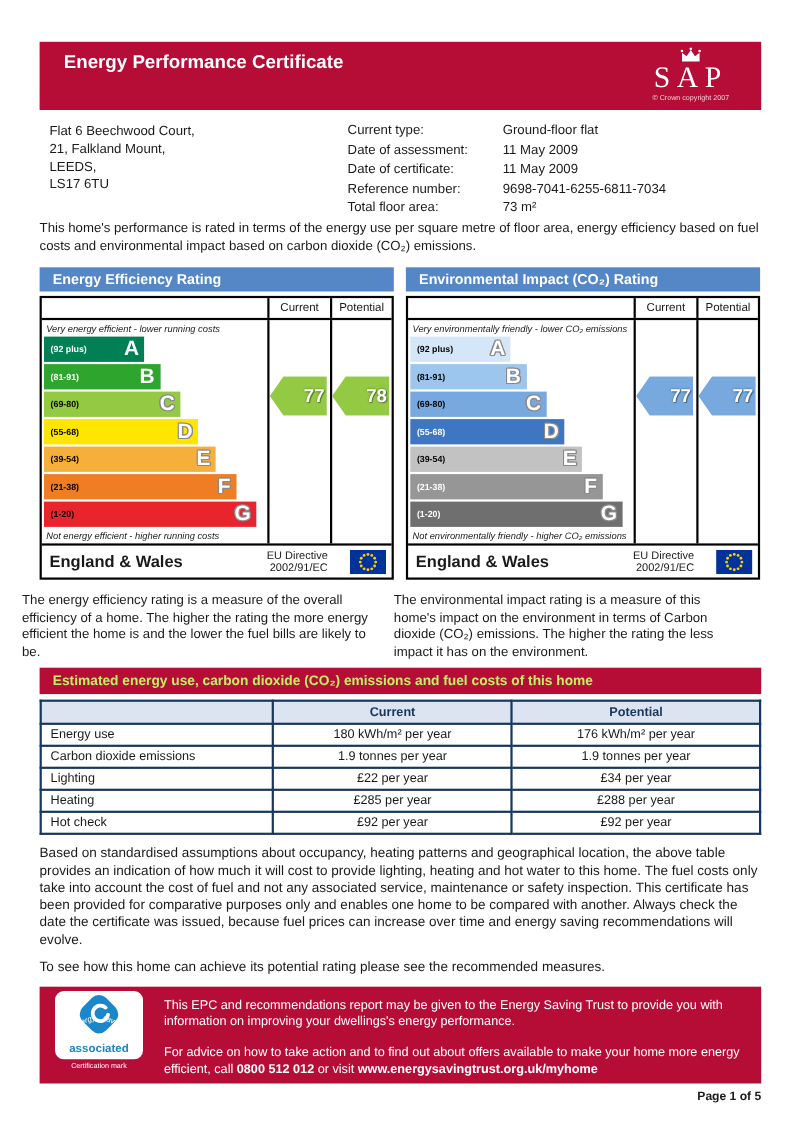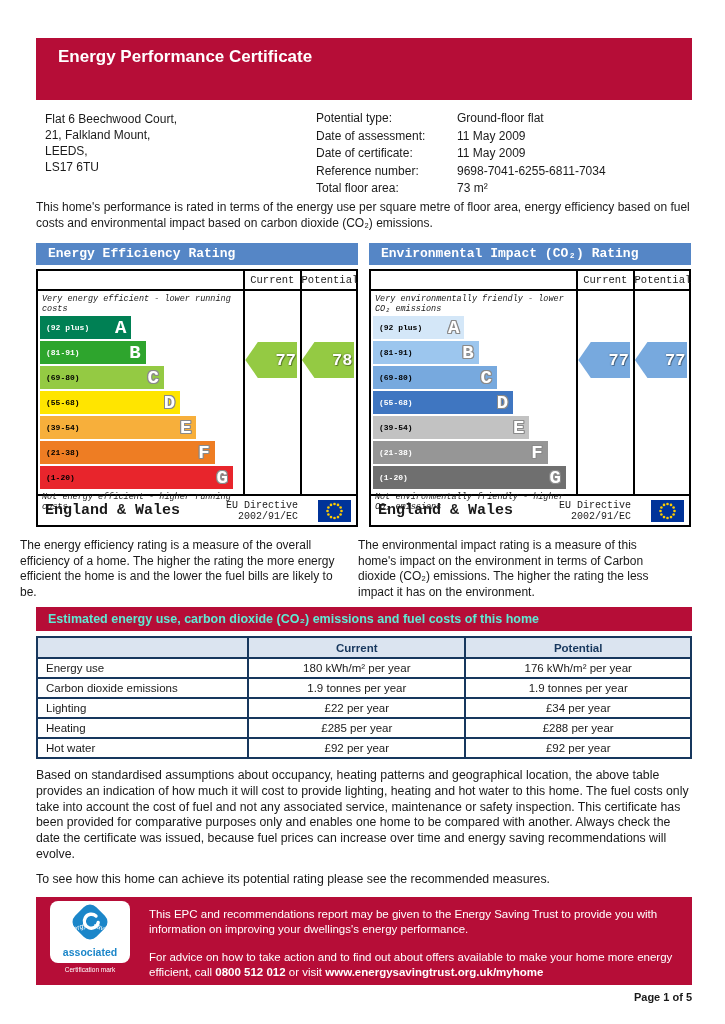--- a/index.html
+++ b/index.html
@@ -21,21 +21,21 @@
 
   
   .address{position:absolute; left:45px; top:111px; font-size:12px; line-height:16px;}
   .details{position:absolute; left:316px; top:110px; font-size:12px;}
   .detail-row{display:flex; line-height:17.5px;}
   .detail-row .dlabel{width:141px;}
   .intro{position:absolute; left:36px; top:199px; width:658px; font-size:12px; line-height:16px;}
 
   
   .charts{position:absolute; left:36px; top:243px; width:656px; display:flex; gap:11px;}
-  .panel{width:322px;font-family:Liberation Mono, monospace;}
+  .panel{width:322px;}
   .chart-header{height:22px; background:var(--panel-blue); color:#fff; font-weight:bold; font-size:13px; line-height:22px; padding-left:12px;}
   .chart-box{margin-top:4px; border:2px solid #000; background:#fff;}
   .cols-header{display:flex; border-bottom:2px solid #000; height:20px; font-size:10.5px;}
   .cols-header .spacer{width:64.5%;}
   .cols-header .colcell{width:17.75%; border-left:2px solid #000; text-align:center; line-height:19px;}
   .chart-body{position:relative; height:203px;}
   .vline{position:absolute; top:0; bottom:0; width:2px; background:#000;}
   .vline.v1{left:64.5%;} .vline.v2{left:82.25%;}
   .note{font-style:italic; font-size:8.5px; padding:3px 0 2px 4px; width:64%;}
   .bands{width:64.5%; padding-left:2px;}
@@ -53,21 +53,21 @@
   .chart-footer{border-top:2px solid #000; height:31px; display:flex; align-items:center; justify-content:space-between; padding:0 5px 0 7px;}
   .ew{font-weight:bold; font-size:15px;}
   .directive{display:flex; align-items:center; gap:20px;}
   .directive-text{font-size:10px; line-height:11px; text-align:right;}
 
   .explanations{position:absolute; left:20px; top:538px; width:658px; display:flex; gap:18px;}
   .explanations p{width:320px; font-size:12px; line-height:15.5px;}
 
   
   .cost-banner{position:absolute; left:36px; top:607px; width:656px; height:24px; background:var(--crimson);
-    color:#5eead4; font-weight:bold; font-size:12.5px; line-height:24px; padding-left:12px;}
+    color:#bef264; font-weight:bold; font-size:12.5px; line-height:24px; padding-left:12px;}
   .cost-table{position:absolute; left:36px; top:636px; width:656px; border-collapse:collapse; font-size:11.5px;}
   .cost-table th,.cost-table td{border:2px solid var(--table-border); height:20px; padding:0 4px;}
   .cost-table th{background:var(--table-header-bg); color:var(--table-border); font-weight:600; height:21px;}
   .cost-table td.lbl{text-align:left; padding-left:8px; width:32.3%;}
   .cost-table td.val{text-align:center;}
   .cost-table col.c2{width:33.2%;} .cost-table col.c3{width:34.5%;}
 
   .note-par{position:absolute; left:36px; top:768px; width:660px; font-size:12.3px; line-height:15.8px;}
   .measures{position:absolute; left:36px; top:872px; width:660px; font-size:12.3px;}
 
@@ -81,32 +81,42 @@
   .footer-text b{font-weight:bold;}
   .page-num{position:absolute; right:33px; top:991px; font-size:11px; font-weight:600;}
 </style>
 </head>
 <body>
 
 <div class="page">
 
   <div class="banner-header">
     <div class="title">Energy Performance Certificate</div>
+    <div class="sap-logo">
+      <svg class="sap-crown" width="22" height="14" viewBox="0 0 22 14">
+        <path d="M3 13 L3 5 L7.2 8.2 L11 2.5 L14.8 8.2 L19 5 L19 13 Z" fill="#fff"></path>
+        <circle cx="3" cy="3.4" r="1.2" fill="#fff"></circle>
+          <circle cx="11" cy="1.3" r="1.2" fill="#fff"></circle>
+          <circle cx="19" cy="3.4" r="1.2" fill="#fff"></circle>
+      </svg>
+      <div class="sap-letters">SAP</div>
+      <div class="sap-copy">© Crown copyright 2007</div>
+    </div>
   </div>
 
   <div class="address">
     <div>Flat 6 Beechwood Court,</div>
     <div>21, Falkland Mount,</div>
     <div>LEEDS,</div>
     <div>LS17 6TU</div>
   </div>
 
   <div class="details">
     <div class="detail-row">
-      <span class="dlabel">Potential type:</span>
+      <span class="dlabel">Current type:</span>
       <span>Ground-floor flat</span>
     </div>
     <div class="detail-row">
       <span class="dlabel">Date of assessment:</span>
       <span>11 May 2009</span>
     </div>
     <div class="detail-row">
       <span class="dlabel">Date of certificate:</span>
       <span>11 May 2009</span>
     </div>
@@ -315,21 +325,21 @@
       <td class="lbl">Lighting</td>
       <td class="val">£22 per year</td>
       <td class="val">£34 per year</td>
     </tr>
     <tr>
       <td class="lbl">Heating</td>
       <td class="val">£285 per year</td>
       <td class="val">£288 per year</td>
     </tr>
     <tr>
-      <td class="lbl">Hot water</td>
+      <td class="lbl">Hot check</td>
       <td class="val">£92 per year</td>
       <td class="val">£92 per year</td>
     </tr>
   </tbody>
     </table>
 
   <p class="note-par">Based on standardised assumptions about occupancy, heating patterns and geographical location, the above table provides an indication of how much it will cost to provide lighting, heating and hot water to this home. The fuel costs only take into account the cost of fuel and not any associated service, maintenance or safety inspection. This certificate has been provided for comparative purposes only and enables one home to be compared with another. Always check the date the certificate was issued, because fuel prices can increase over time and energy saving recommendations will evolve.</p>
   <p class="measures">To see how this home can achieve its potential rating please see the recommended measures.</p>
 
   <div class="footer-banner">

